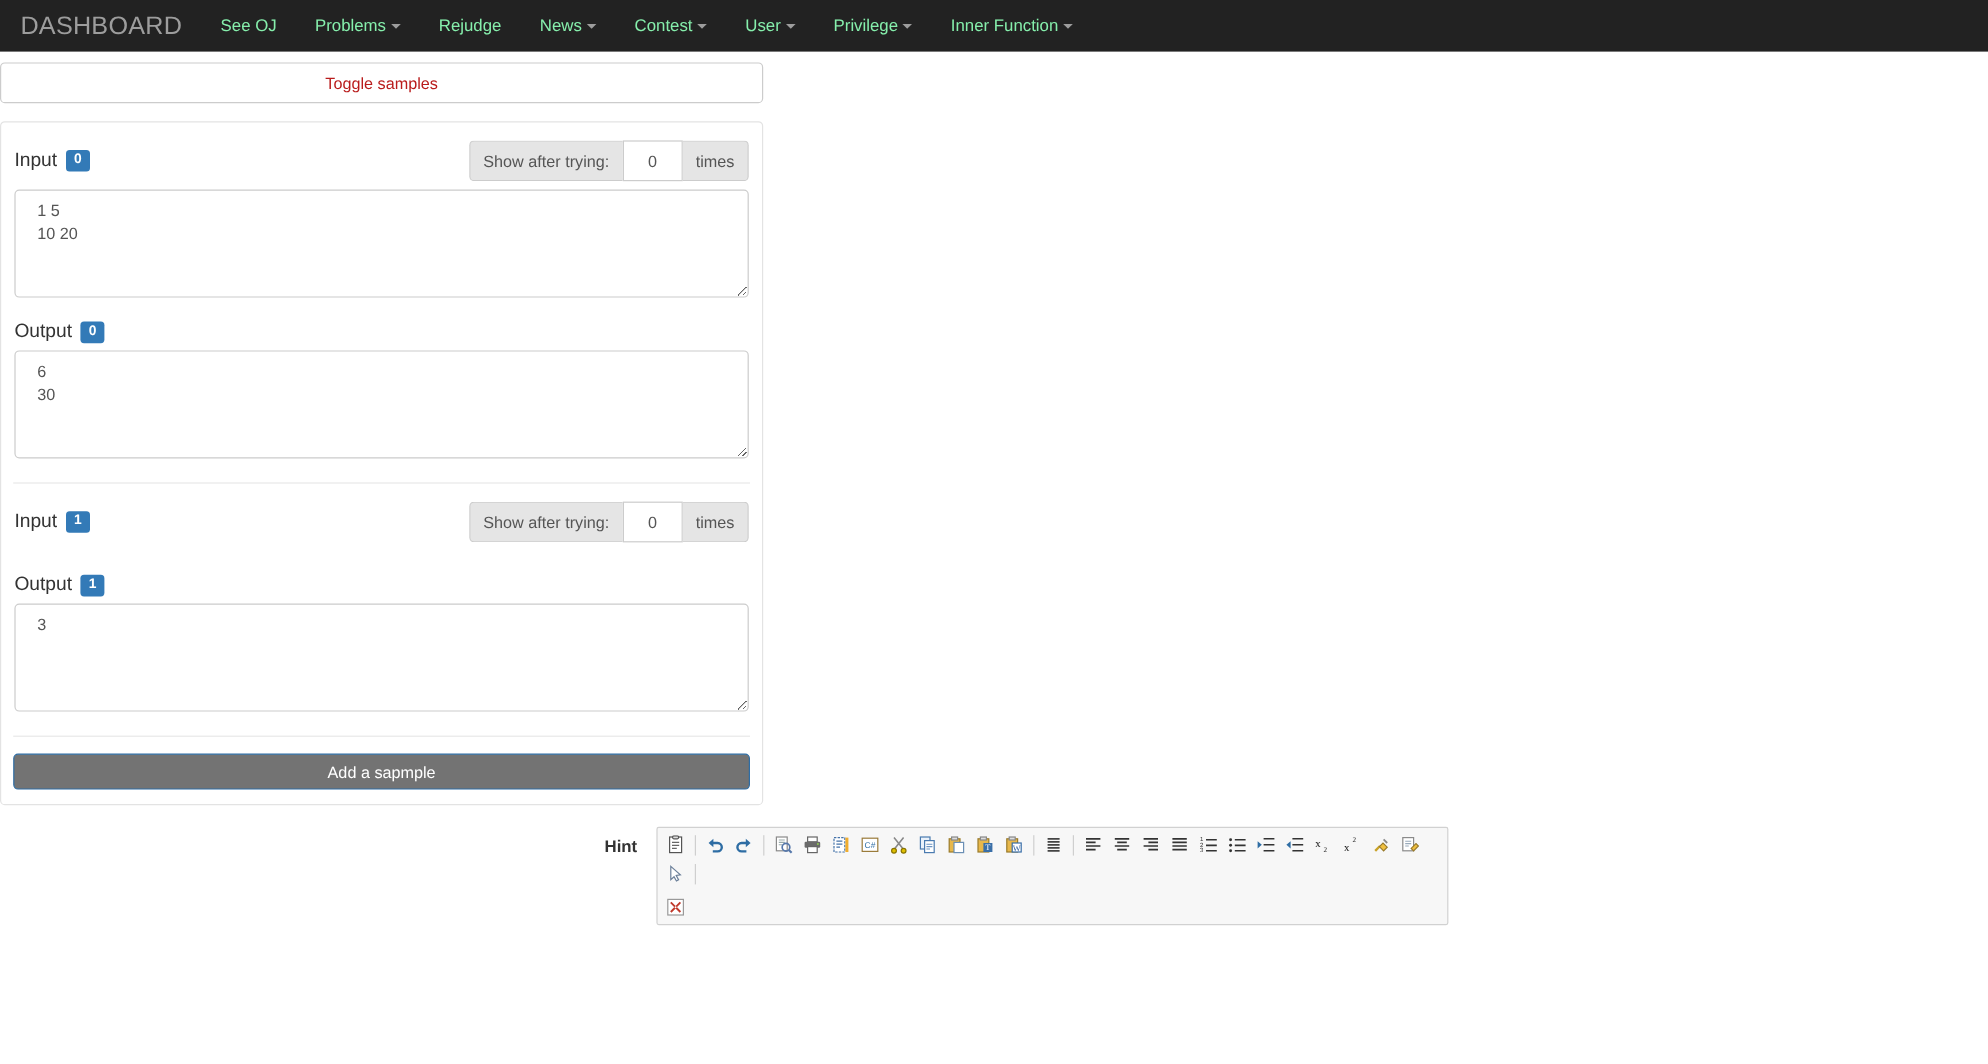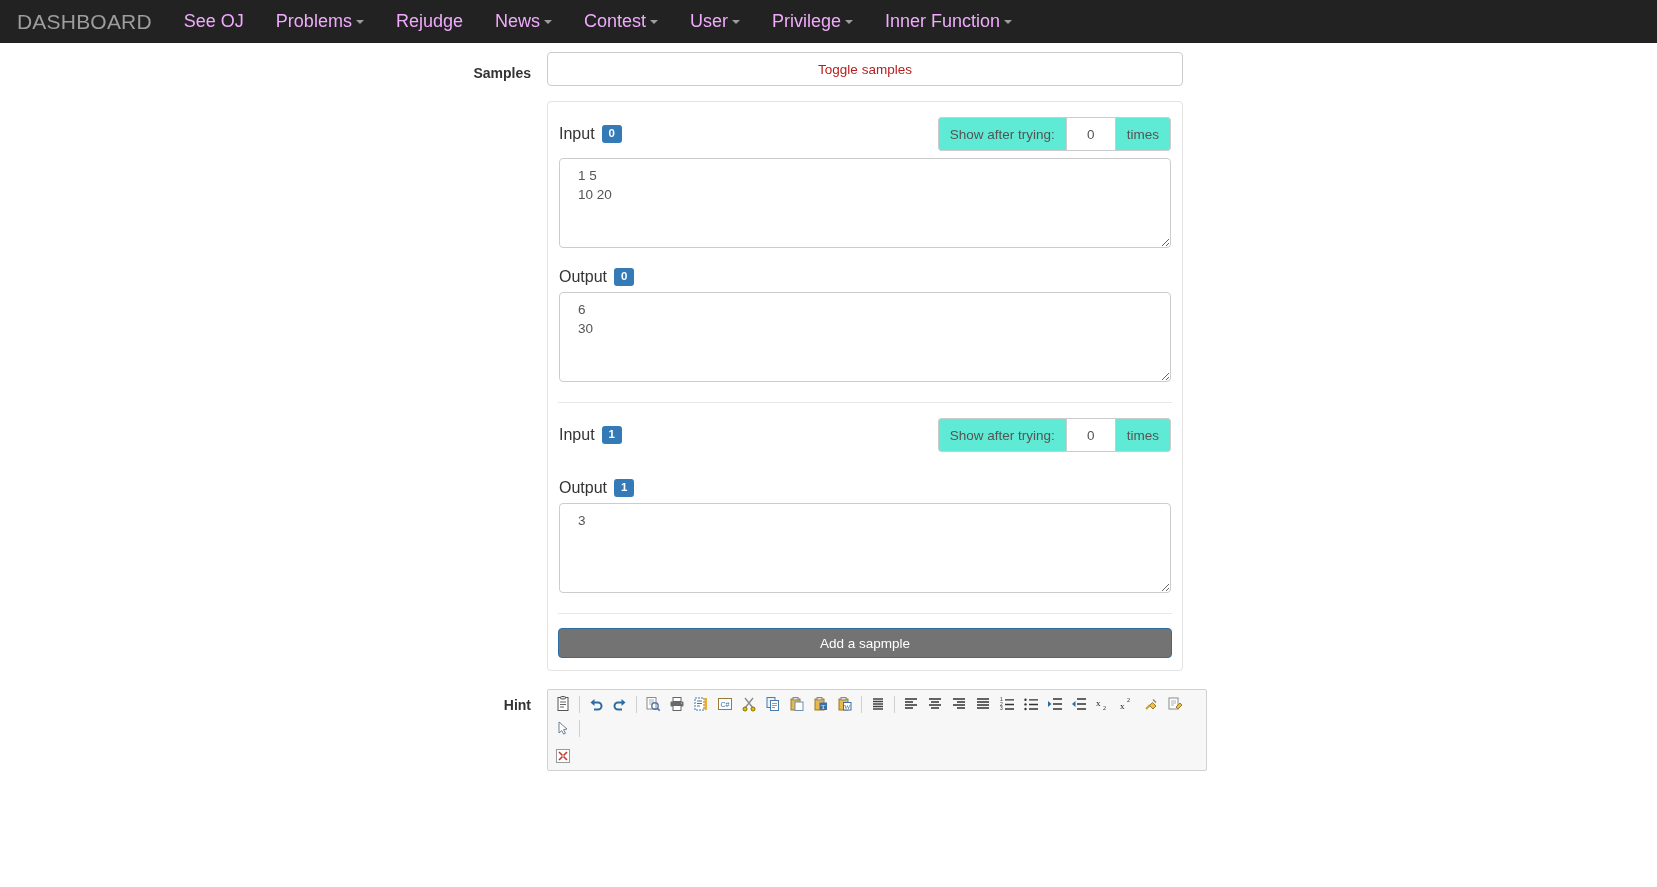--- a/index.html
+++ b/index.html
@@ -22,22 +22,22 @@
   .brand {
     color: #9d9d9d;
     font-size: 21px;
     line-height: 43px;
     padding: 0 16px 0 17px;
     letter-spacing: .2px;
     white-space: nowrap;
   }
   .nav-links { display: flex; align-items: stretch; }
   .nav-item {
-    color: #f0abfc;
-    font-size: 18px;
+    color: #86efac;
+    font-size: 14px;
     line-height: 43px;
     padding: 0 16px;
     white-space: nowrap;
     cursor: pointer;
     display: flex;
     align-items: center;
   }
   .caret {
     display: inline-block;
     width: 0; height: 0;
@@ -113,21 +113,21 @@
     background-color: #337ab7;
     border-radius: 3px;
     text-align: center;
   }
   .input-group {
     display: flex;
     align-items: stretch;
     height: 34px;
   }
   .ig-addon {
-    background: #5eead4;
+    background: #e5e5e5;
     border: 1px solid #ccc;
     font-size: 13.5px;
     color: #555;
     padding: 0 11px;
     display: flex;
     align-items: center;
     white-space: nowrap;
   }
   .ig-addon.left { border-radius: 4px 0 0 4px; border-right: 0; }
   .ig-addon.right { border-radius: 0 4px 4px 0; border-left: 0; text-align: center; }
@@ -247,21 +247,20 @@
       <div class="nav-item">
         <span>Inner Function</span>
         <span class="caret"></span>
       </div>
     </div>
 </div>
 
 <div class="form-area">
 
   <div class="form-row">
-    <div class="col-label">Samples</div>
     <div class="col-field">
 
       <button class="btn-toggle">Toggle samples</button>
 
       <div class="samples-panel" id="samples-panel">
           <div class="sample-block">
       <div class="sample-head">
         <div class="field-label">
           <span>Input</span>
           <span class="badge">0</span>

